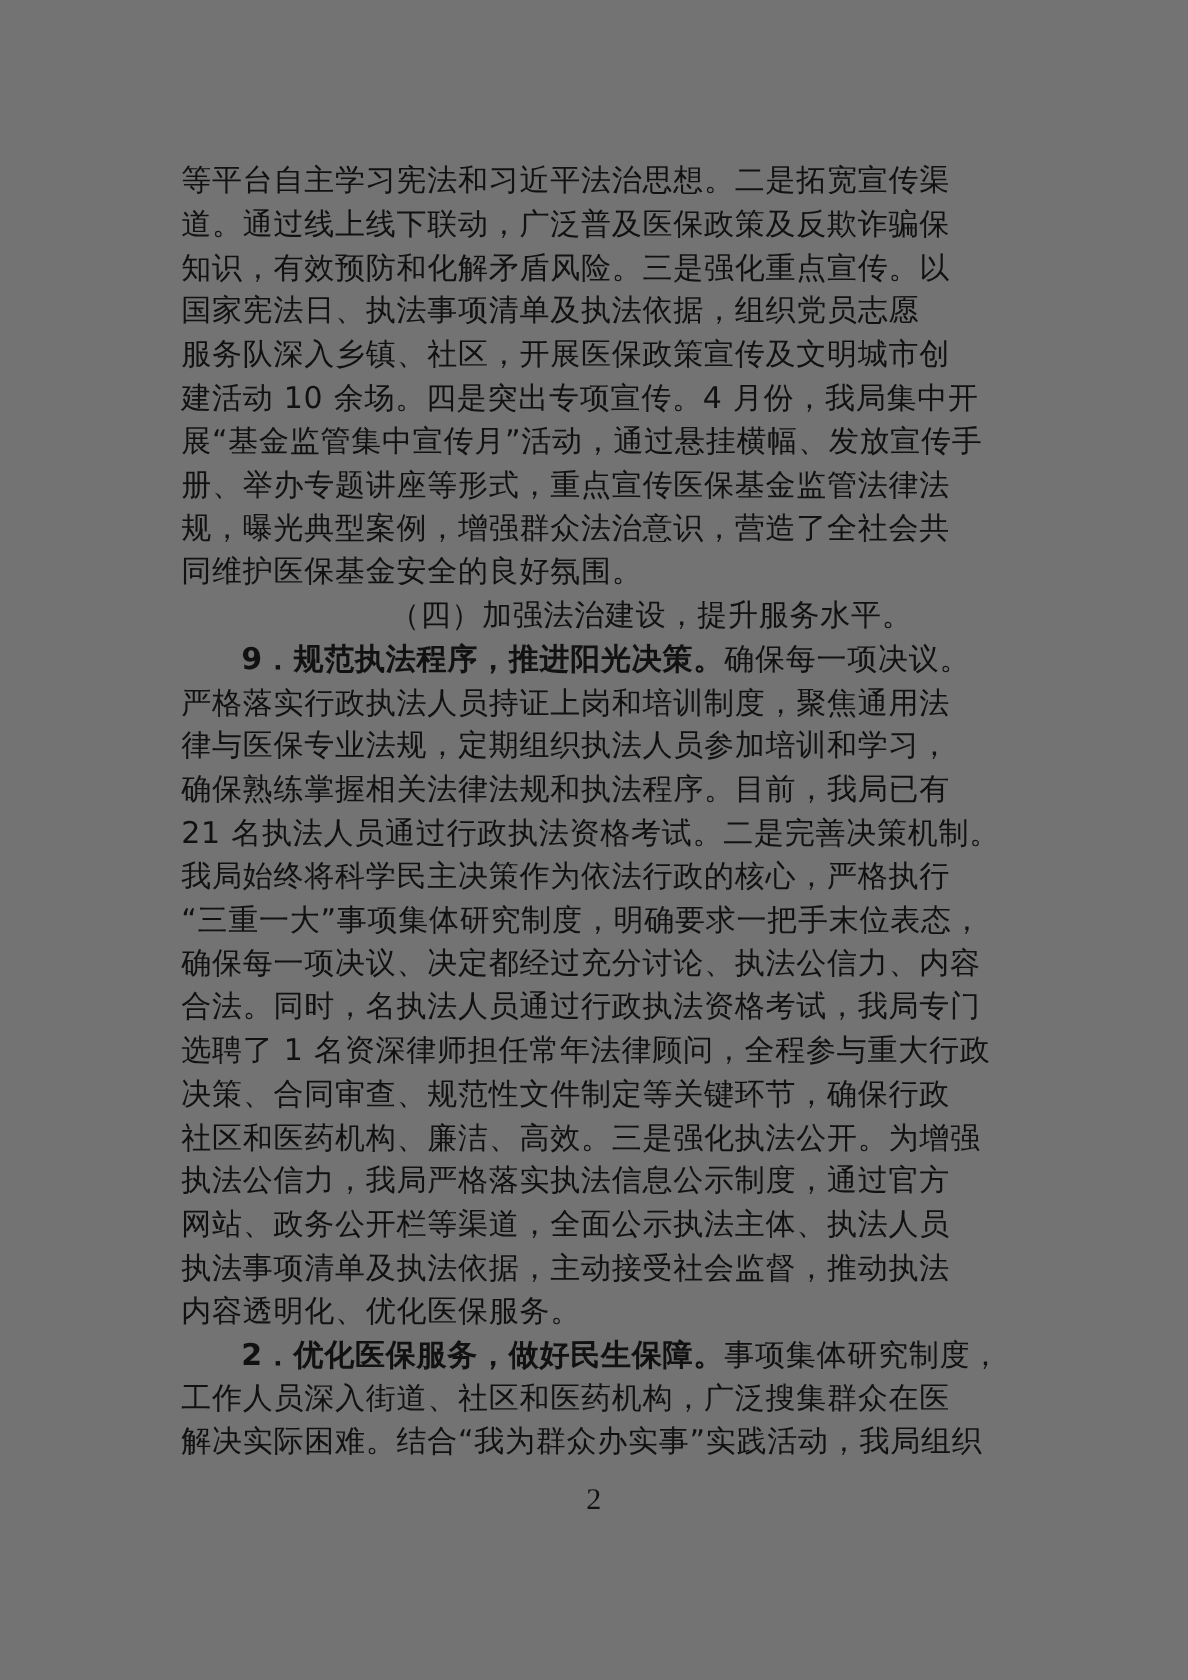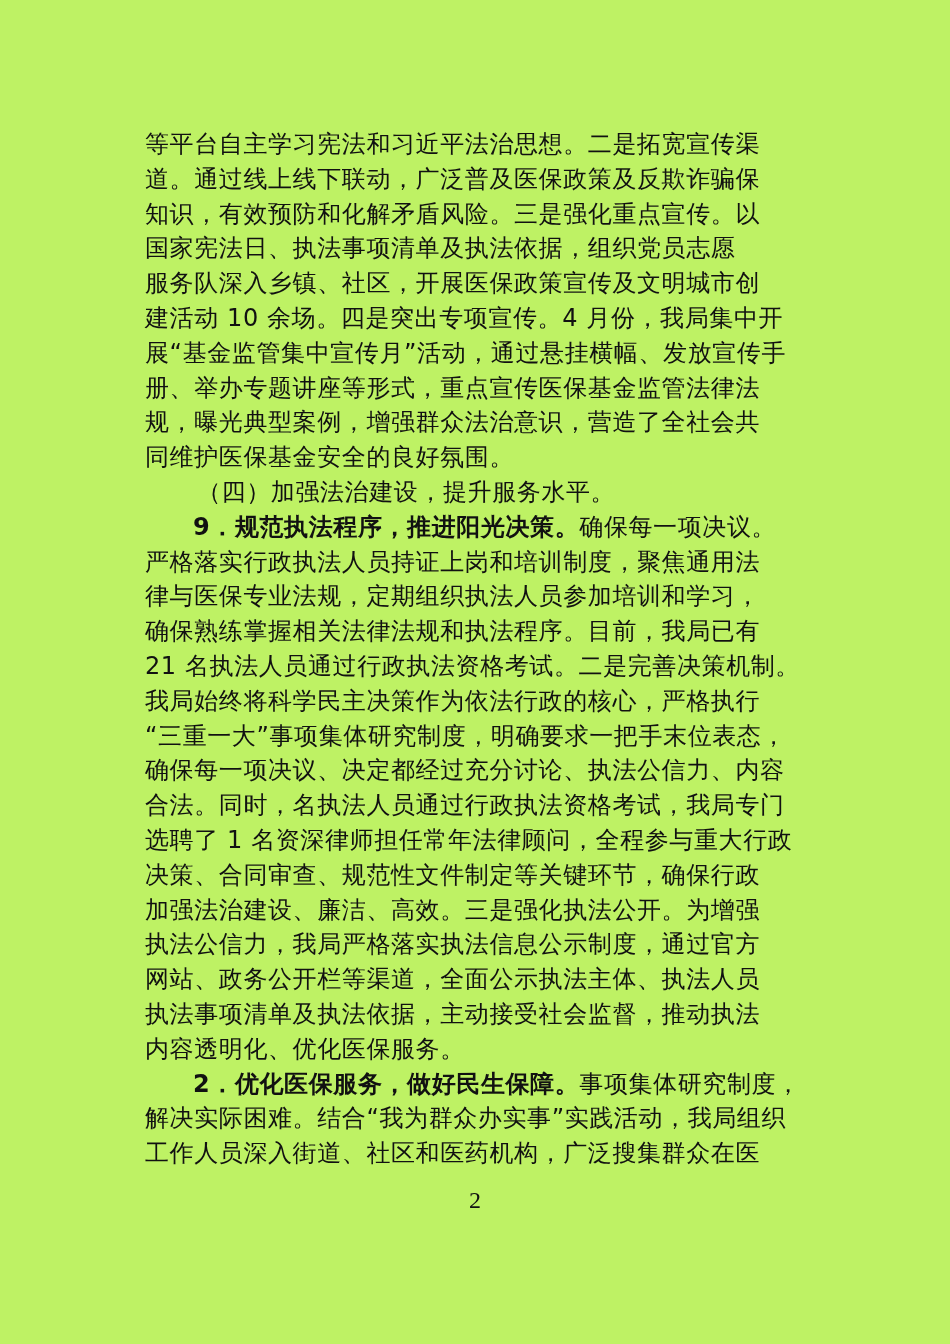--- a/index.html
+++ b/index.html
@@ -1,21 +1,21 @@
 <!DOCTYPE html>
 <html><head>
 <meta charset="utf-8">
 <style>
   html, body { margin: 0; padding: 0; background: #ffffff; }
   body { width: 950px; height: 1344px; position: relative; overflow: hidden;
          font-family: "DejaVu Sans", "Liberation Sans", sans-serif; color: #111111; }
-  .page { position: absolute; left: 0; top: 0; width: 950px; height: 1344px; background: #bef264; }
+  .page { position: absolute; left: 0; top: 0; width: 950px; height: 1344px; background: #737373; }
   .body-text { position: absolute; left: 145px; top: 127px; width: 700px; }
   .line { height: 34.8px; line-height: 34.8px; font-size: 24px; white-space: nowrap; letter-spacing: 0.6px; }
-  .indent1 { padding-left: 52px; }
+  .indent1 { padding-left: 52px; text-align: center; }
   .indent2 { padding-left: 48px; }
   .bold { font-weight: bold; }
   .page-number { position: absolute; left: 0; width: 950px; top: 1187px; text-align: center;
                  font-family: "Liberation Serif", "DejaVu Serif", serif; font-size: 24px; }
 </style>
 </head>
 <body>
 
 <div class="page">
   <div class="body-text">
@@ -36,25 +36,25 @@
     <div class="line">严格落实行政执法人员持证上岗和培训制度，聚焦通用法</div>
     <div class="line">律与医保专业法规，定期组织执法人员参加培训和学习，</div>
     <div class="line">确保熟练掌握相关法律法规和执法程序。目前，我局已有</div>
     <div class="line">21 名执法人员通过行政执法资格考试。二是完善决策机制。</div>
     <div class="line">我局始终将科学民主决策作为依法行政的核心，严格执行</div>
     <div class="line">“三重一大”事项集体研究制度，明确要求一把手末位表态，</div>
     <div class="line">确保每一项决议、决定都经过充分讨论、执法公信力、内容</div>
     <div class="line">合法。同时，名执法人员通过行政执法资格考试，我局专门</div>
     <div class="line">选聘了 1 名资深律师担任常年法律顾问，全程参与重大行政</div>
     <div class="line">决策、合同审查、规范性文件制定等关键环节，确保行政</div>
-    <div class="line">加强法治建设、廉洁、高效。三是强化执法公开。为增强</div>
+    <div class="line">社区和医药机构、廉洁、高效。三是强化执法公开。为增强</div>
     <div class="line">执法公信力，我局严格落实执法信息公示制度，通过官方</div>
     <div class="line">网站、政务公开栏等渠道，全面公示执法主体、执法人员</div>
     <div class="line">执法事项清单及执法依据，主动接受社会监督，推动执法</div>
     <div class="line">内容透明化、优化医保服务。</div>
 
     <div class="line indent2"><span class="bold">2．优化医保服务，做好民生保障。</span><span>事项集体研究制度，</span></div>
+    <div class="line">工作人员深入街道、社区和医药机构，广泛搜集群众在医</div>
     <div class="line">解决实际困难。结合“我为群众办实事”实践活动，我局组织</div>
-    <div class="line">工作人员深入街道、社区和医药机构，广泛搜集群众在医</div>
   </div>
 
   <div class="page-number">2</div>
 </div>
 
 </body></html>

